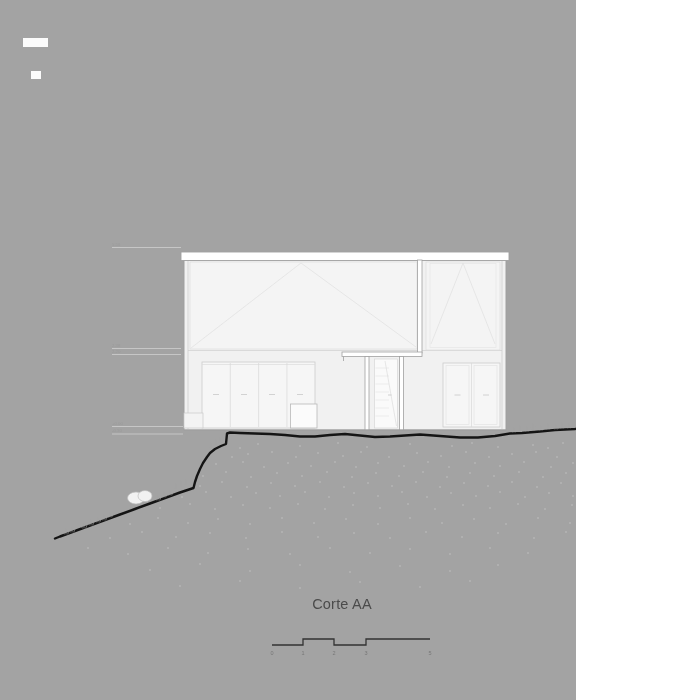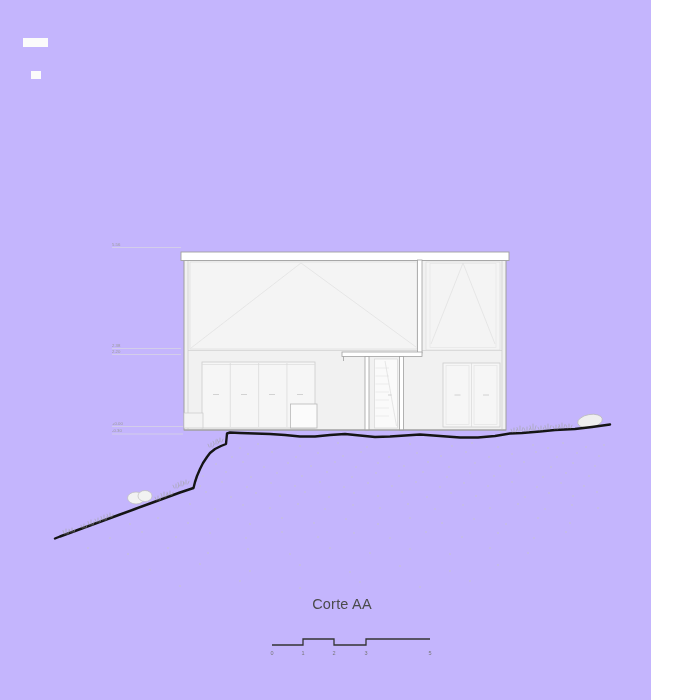--- a/index.html
+++ b/index.html
@@ -1,16 +1,16 @@
 <!DOCTYPE html>
 <html><head>
 <meta charset="utf-8">
 <style>
   html,body{margin:0;padding:0;background:#fff;}
-  .page{position:relative;width:651px;height:700px;background:#c4b5fd;overflow:hidden;
+  .page{position:relative;width:576px;height:700px;background:#a3a3a3;overflow:hidden;
         font-family:"Liberation Sans", sans-serif;}
   .drawing-svg{position:absolute;left:0;top:0;}
   .title{position:absolute;top:596px;left:0;width:684px;text-align:center;
          font-size:14.5px;color:#4b4b4b;letter-spacing:0.2px;}
 </style>
 </head>
 <body>
 
 <div class="page">
   <svg class="drawing-svg" id="svg-canvas" width="700" height="700" viewBox="0 0 700 700">

